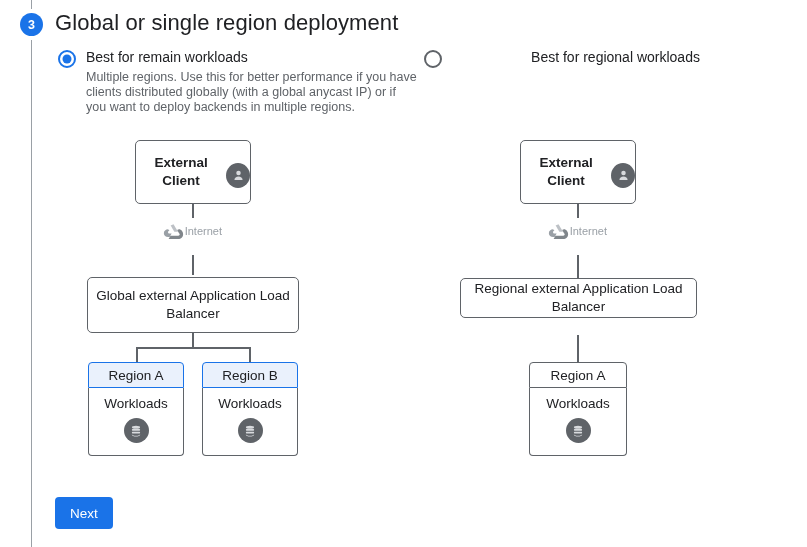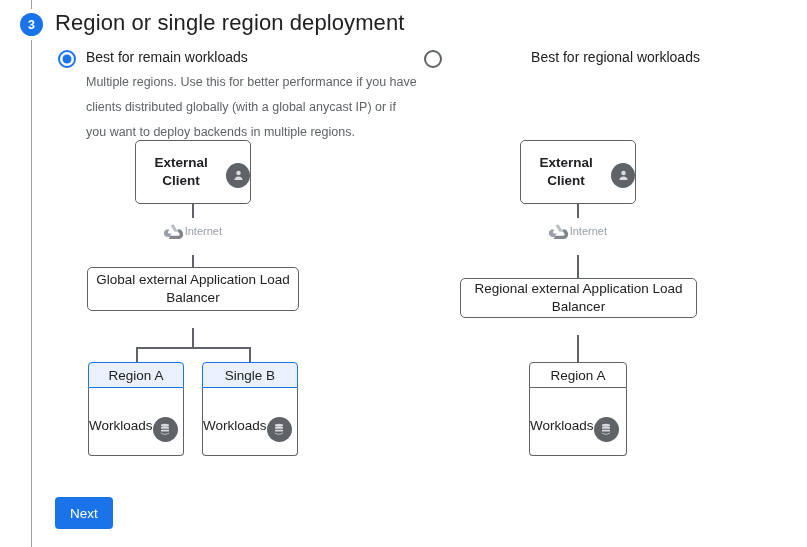--- a/index.html
+++ b/index.html
@@ -92,21 +92,21 @@
     margin-left: 28px;
     font-size: 14px;
     color: #202124;
     line-height: 19px;
   }
   .option-desc {
     margin-left: 28px;
     margin-top: 3px;
     font-size: 12.5px;
     color: #5f6368;
-    line-height: 25px;
+    line-height: 15px;
   }
 
   
   .diagram {
     position: absolute;
   }
   .diagram.left  { left: 0;   top: 130px; width: 420px; height: 340px; }
   .diagram.right { left: 398px; top: 130px; width: 400px; height: 340px; }
 
   .node {
@@ -183,21 +183,21 @@
     justify-content: center;
     font-size: 13.5px;
     font-weight: 400;
     color: #202124;
     border-radius: 4px 4px 0 0;
   }
   .region-body {
     box-sizing: border-box;
     height: 68px;
     display: flex;
-    flex-direction: row;
+    flex-direction: column;
     align-items: center;
     justify-content: flex-start;
     padding-top: 8px;
     border-radius: 0 0 4px 4px;
   }
   .region-body-label {
     font-size: 13.5px;
     color: #202124;
   }
 
@@ -240,21 +240,21 @@
     cursor: pointer;
     font-family: "Liberation Sans", sans-serif;
   }
 </style>
 </head>
 <body>
 
 <div class="stepper-rail"></div>
 <div class="step-badge">3</div>
 
-<div class="page-title">Region or single region deployment</div>
+<div class="page-title">Global or single region deployment</div>
 
 <div class="option left">
   <div class="radio-outer checked">
     <div class="radio-dot"></div>
   </div>
   <div class="option-label">Best for remain workloads</div>
   <div class="option-desc">Multiple regions. Use this for better performance if you have clients distributed globally (with a global anycast IP) or if you want to deploy backends in multiple regions.</div>
 </div>
 
 <div class="option right">
@@ -280,21 +280,21 @@
     <svg width="34" height="26" viewBox="0 0 32 24" aria-hidden="true">
       <path d="M16.2 2.4 L22.6 13.2 L17.4 13.2 L12.2 4.4 Z" fill="#bdc1c6"></path>
       <path d="M8.6 9.6 C5.2 9.6 2.6 12 2.6 15.1 C2.6 18.2 5.2 20.6 8.6 20.6 L10.8 20.6 L13.6 15.6 L10.6 15.6 C9.4 15.6 8.5 14.7 8.5 13.6 C8.5 12.5 9.4 11.6 10.6 11.6 Z" fill="#9aa0a6"></path>
       <path d="M24.2 9.7 C23.2 9.7 22.2 10 21.4 10.5 L24 15.1 C24.6 15.4 25 16 25 16.7 C25 17.8 24.1 18.7 23 18.7 L12 18.7 L9.3 23.4 L23 23.4 C26.8 23.4 29.8 20.4 29.8 16.6 C29.8 12.8 26.8 9.7 24.2 9.7 Z" fill="#80868b"></path>
     </svg>
     <div class="cloud-label">Internet</div>
   </div>
 
   <div class="line vline" style="left:192px; top:125px; height:20px;"></div>
 
-  <div class="node" style="left:87px; top:137px; width:212px; height:44px;">
+  <div class="node" style="left:87px; top:147px; width:212px; height:56px;">
     <div class="node-title normal">Global external Application Load Balancer</div>
   </div>
 
   <div class="line vline" style="left:192px; top:198px; height:20px;"></div>
   <div class="line hline" style="left:136px; top:217px; width:114px;"></div>
   <div class="line vline" style="left:136px; top:217px; height:18px;"></div>
   <div class="line vline" style="left:249px; top:217px; height:18px;"></div>
 
   <div class="region-box sel" style="left:88px; top:232px; width:96px;">
     <div class="region-head">Region A</div>
@@ -305,21 +305,21 @@
           <ellipse cx="12" cy="5.4" rx="7" ry="2.6" fill="#d8dadd"></ellipse>
           <rect x="5" y="8.4" width="14" height="3.1" rx="1.1" fill="#d8dadd"></rect>
           <rect x="5" y="13.1" width="14" height="3.1" rx="1.1" fill="#d8dadd"></rect>
           <path d="M5 17.6c0 1.5 3.1 2.6 7 2.6s7-1.1 7-2.6v1.2c0 1.5-3.1 2.6-7 2.6s-7-1.1-7-2.6z" fill="#d8dadd"></path>
         </svg>
       </div>
     </div>
   </div>
 
   <div class="region-box sel" style="left:202px; top:232px; width:96px;">
-    <div class="region-head">Single B</div>
+    <div class="region-head">Region B</div>
     <div class="region-body">
       <div class="region-body-label">Workloads</div>
       <div class="icon-circle">
         <svg width="14" height="14" viewBox="0 0 24 24" aria-hidden="true">
           <ellipse cx="12" cy="5.4" rx="7" ry="2.6" fill="#d8dadd"></ellipse>
           <rect x="5" y="8.4" width="14" height="3.1" rx="1.1" fill="#d8dadd"></rect>
           <rect x="5" y="13.1" width="14" height="3.1" rx="1.1" fill="#d8dadd"></rect>
           <path d="M5 17.6c0 1.5 3.1 2.6 7 2.6s7-1.1 7-2.6v1.2c0 1.5-3.1 2.6-7 2.6s-7-1.1-7-2.6z" fill="#d8dadd"></path>
         </svg>
       </div>

